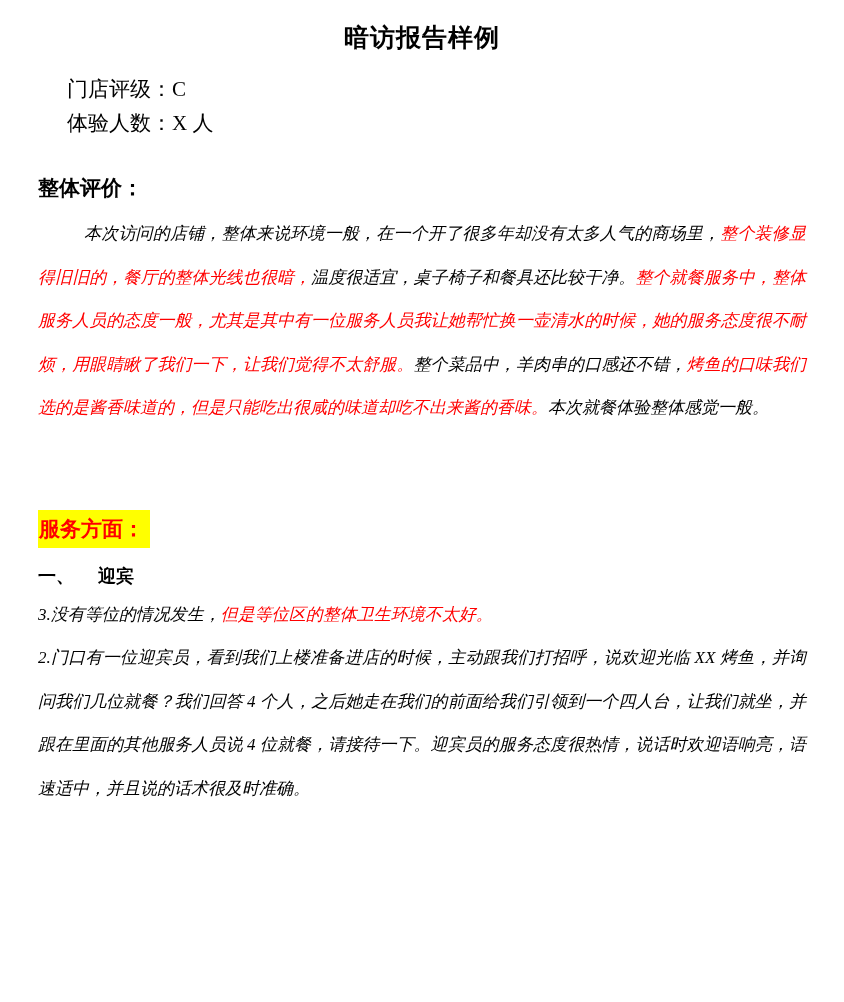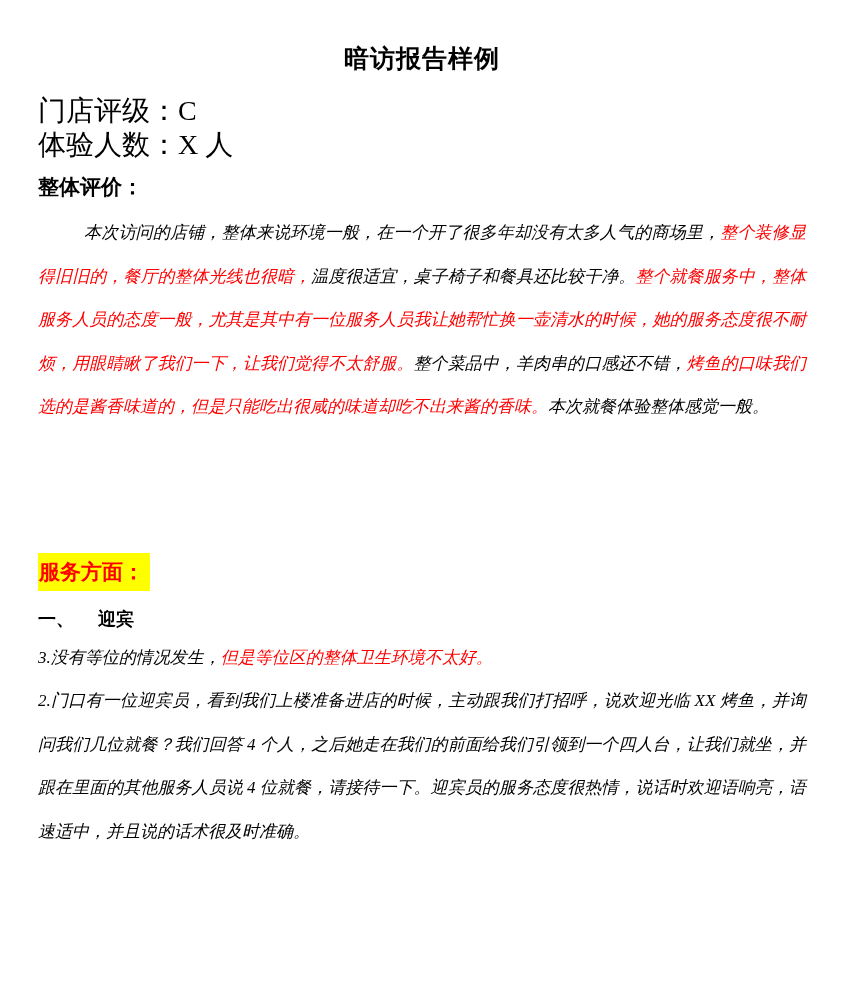--- a/index.html
+++ b/index.html
@@ -11,63 +11,64 @@
     width: 844px;
     height: 1002px;
     overflow: hidden;
     font-family: "Liberation Serif", "DejaVu Serif", serif;
     color: #000000;
   }
   .page {
     box-sizing: border-box;
     width: 844px;
     height: 1002px;
-    padding: 44px 38px 0 38px;
+    padding: 23px 38px 0 38px;
   }
   .title {
     margin: 0;
     font-family: "Liberation Sans", "DejaVu Sans", sans-serif;
     font-size: 25px;
     font-weight: bold;
     text-align: center;
     line-height: 28px;
     letter-spacing: 1px;
   }
   .meta {
     margin-top: 27px;
   }
   .meta-line {
-    font-size: 28px;
+    font-size: 21px;
     line-height: 23px;
     margin-bottom: 11px;
     white-space: nowrap;
+    margin-left: 29px;
   }
   .meta-line:nth-child(2) { margin-bottom: 14px; }
   .meta-line:nth-child(3) { margin-bottom: 15px; }
   .meta-line:nth-child(4) { margin-bottom: 0; }
   .meta-dots { letter-spacing: 1px; }
   .heading {
-    margin-top: 19px;
+    margin-top: 41px;
     font-family: "Liberation Sans", "DejaVu Sans", sans-serif;
     font-size: 21px;
     font-weight: bold;
     line-height: 24px;
   }
   .para {
     margin: 12px 0 0 0;
     font-size: 17px;
     line-height: 43.5px;
     text-align: justify;
     font-style: italic;
   }
   .para.first-indent { text-indent: 46px; }
   .red { color: #FF0000; }
   .black { color: #000000; }
   .blank-gap { height: 80px; }
-  .hl-wrap { line-height: 0; margin-top: 44px; }
+  .hl-wrap { line-height: 0; }
   .hl {
     display: inline-block;
     background: #FFFF00;
     color: #FF0000;
     font-family: "Liberation Sans", "DejaVu Sans", sans-serif;
     font-size: 21px;
     font-weight: bold;
     line-height: 24px;
     padding: 7px 6px 7px 1px;
   }

